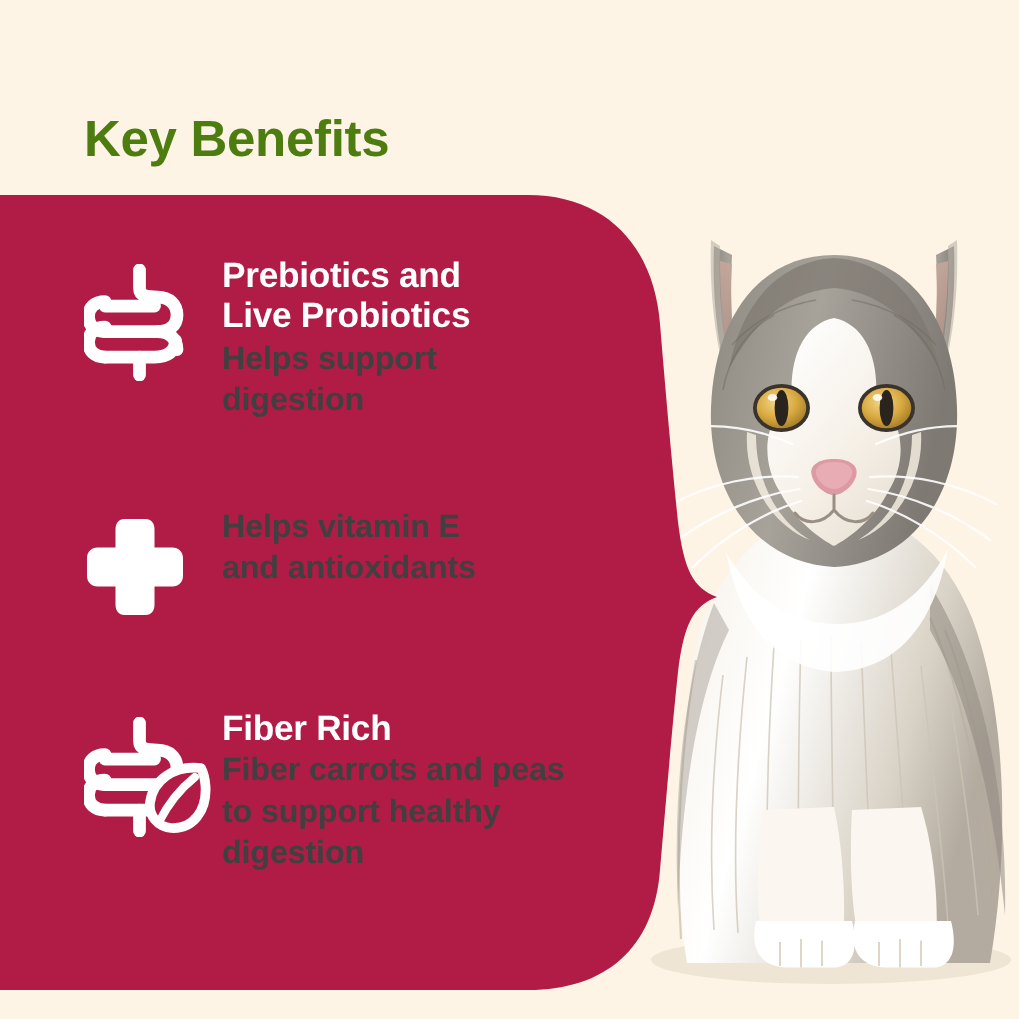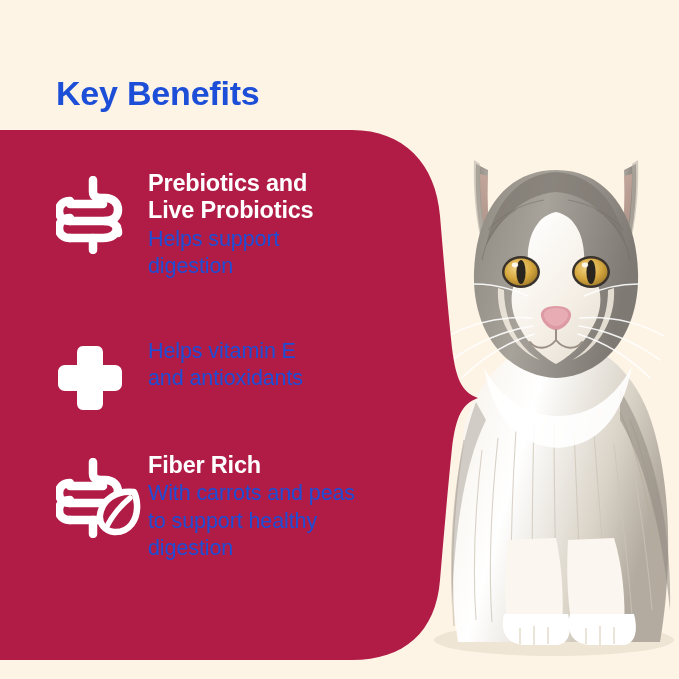--- a/index.html
+++ b/index.html
@@ -22,21 +22,21 @@
   }
 
   
   #page-title {
     position: absolute;
     left: 56px;
     top: 52px;
     font-size: 34px;
     font-weight: 700;
     letter-spacing: -0.2px;
-    color: #1d4ed8;
+    color: #4d7c0f;
     font-family: "Liberation Sans", sans-serif;
     line-height: 1.1;
   }
 
   
   #cat-photo {
     position: absolute;
     left: 424px;
     top: 120px;
     width: 256px;
@@ -88,32 +88,32 @@
   .benefit-title {
     color: #ffffff;
     font-size: 23.5px;
     font-weight: 700;
     line-height: 1.17;
     letter-spacing: -0.2px;
     margin: 0 0 1px 0;
     white-space: pre-line;
   }
   .benefit-desc {
-    color: #1d4ed8;
+    color: #404040;
     font-size: 21.5px;
-    font-weight: 400;
+    font-weight: 700;
     line-height: 1.26;
     letter-spacing: -0.1px;
     margin: 0;
     white-space: pre-line;
   }
 
   #row-0 { top: 40px; }
   #row-1 { top: 208px; }
-  #row-2 { top: 322px; }
+  #row-2 { top: 342px; }
 </style>
 </head>
 <body>
 
 <div id="stage">
 
   <div id="cat-photo">
     <svg width="256" height="545" viewBox="0 0 256 545" xmlns="http://www.w3.org/2000/svg" aria-label="cat">
       <defs>
         <linearGradient id="furGrey" x1="0" y1="0" x2="1" y2="0.3">
@@ -321,21 +321,21 @@
 
             <g>
               <path d="M78 34 C60 32 46 42 44 57 C43 66 49 73 58 74
                        C73 75 82 62 81 46 C80.6 41 79.6 37 78 34 Z" fill="#b01c46" stroke="#ffffff" stroke-width="6.5" stroke-linejoin="round"></path>
               <path d="M74 40 C64 48 56 58 50 70" stroke="#ffffff" stroke-width="5.5" fill="none" stroke-linecap="round"></path>
             </g>
           </svg>
         </div>
         <div class="benefit-text">
           <p class="benefit-title">Fiber Rich</p>
-          <p class="benefit-desc">With carrots and peas
+          <p class="benefit-desc">Fiber carrots and peas
 to support healthy
 digestion</p>
         </div>
       </div>
 
     </div>
   </div>
 
   <h1 id="page-title">Key Benefits</h1>
 

